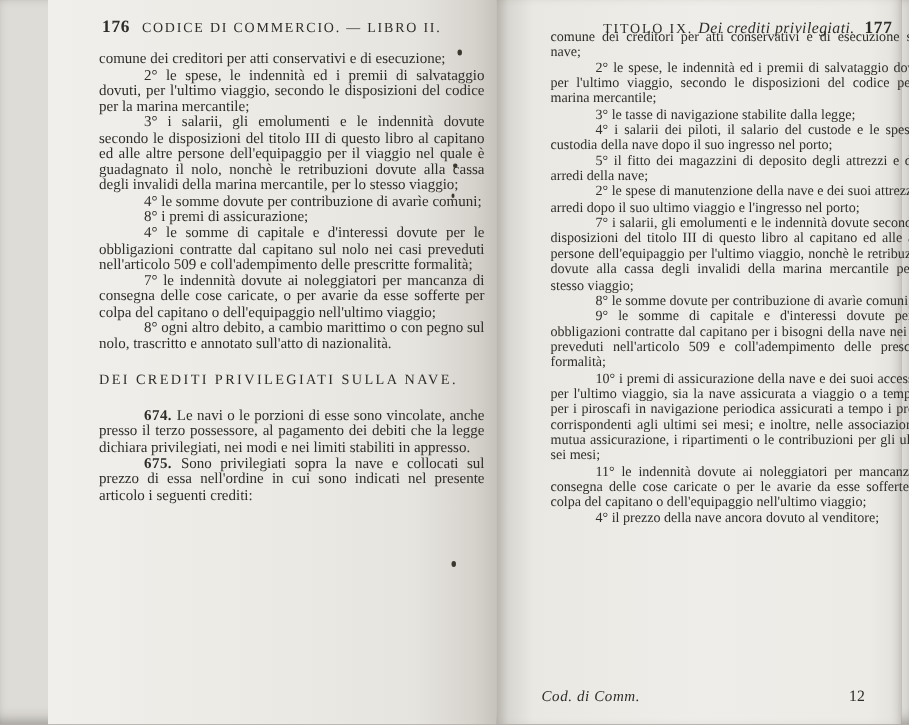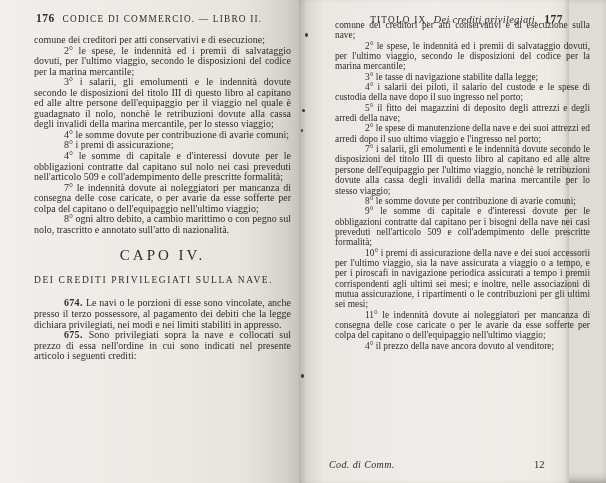--- a/index.html
+++ b/index.html
@@ -2,21 +2,21 @@
 <html><head>
 <meta charset="utf-8">
 <style>
   html,body{margin:0;padding:0;background:#b9b6b0;}
   .spread{
     position:relative;width:606px;height:483px;overflow:hidden;
     font-family:"Liberation Serif","DejaVu Serif",serif;
     color:#2f2d29;background:#dedcd7;
     box-shadow:inset 0 -7px 9px -5px rgba(60,55,48,.45), inset 0 3px 6px -4px rgba(60,55,48,.25);
   }
-  .page{position:absolute;top:0;bottom:0;}
+  .page{position:absolute;top:0;bottom:0;margin-left:32px;}
   .page-left{
     left:0;width:299px;
     background:linear-gradient(90deg,#f0efeb 0%,#ebe9e4 55%,#e6e4df 82%,#d6d3cd 95%,#c6c3bd 100%);
   }
   .page-right{
     left:299px;width:270px;
     background:linear-gradient(90deg,#b7b4ae 0%,#d8d6d0 3%,#e9e8e3 9%,#eeede9 50%,#ecebe6 92%,#e3e1dc 100%);
     box-shadow:inset -4px 0 7px -4px rgba(60,55,48,.35);
   }
   .pagenum{position:absolute;font-size:11.5px;font-weight:bold;letter-spacing:.5px;}
@@ -56,21 +56,20 @@
     <div class="runhead runhead-left">CODICE DI COMMERCIO. — LIBRO II.</div>
     <div class="body body-left">
         <p class="noind">comune dei creditori per atti conservativi e di esecuzione;</p>
         <p class="ind">2° le spese, le indennità ed i premii di salvataggio dovuti, per l'ultimo viaggio, secondo le disposizioni del codice per la marina mercantile;</p>
         <p class="ind">3° i salarii, gli emolumenti e le indennità dovute secondo le disposizioni del titolo III di questo libro al capitano ed alle altre persone dell'equipaggio per il viaggio nel quale è guadagnato il nolo, nonchè le retribuzioni dovute alla cassa degli invalidi della marina mercantile, per lo stesso viaggio;</p>
         <p class="ind">4° le somme dovute per contribuzione di avarìe comuni;</p>
         <p class="ind">8° i premi di assicurazione;</p>
         <p class="ind">4° le somme di capitale e d'interessi dovute per le obbligazioni contratte dal capitano sul nolo nei casi preveduti nell'articolo 509 e coll'adempimento delle prescritte formalità;</p>
         <p class="ind">7° le indennità dovute ai noleggiatori per mancanza di consegna delle cose caricate, o per avarie da esse sofferte per colpa del capitano o dell'equipaggio nell'ultimo viaggio;</p>
         <p class="ind">8° ogni altro debito, a cambio marittimo o con pegno sul nolo, trascritto e annotato sull'atto di nazionalità.</p>
-        <div class="h1">CAPO IV.</div>
         <div class="h2">DEI CREDITI PRIVILEGIATI SULLA NAVE.</div>
         <p class="ind"><b>674. </b>Le navi o le porzioni di esse sono vincolate, anche presso il terzo possessore, al pagamento dei debiti che la legge dichiara privilegiati, nei modi e nei limiti stabiliti in appresso.</p>
         <p class="ind"><b>675. </b>Sono privilegiati sopra la nave e collocati sul prezzo di essa nell'ordine in cui sono indicati nel presente articolo i seguenti crediti:</p>
       </div>
   </div>
 
   <div class="page page-right">
     <div class="runhead runhead-right">
       <span class="caps">TITOLO IX.</span>
       <span class="ital">Dei crediti privilegiati.</span>

